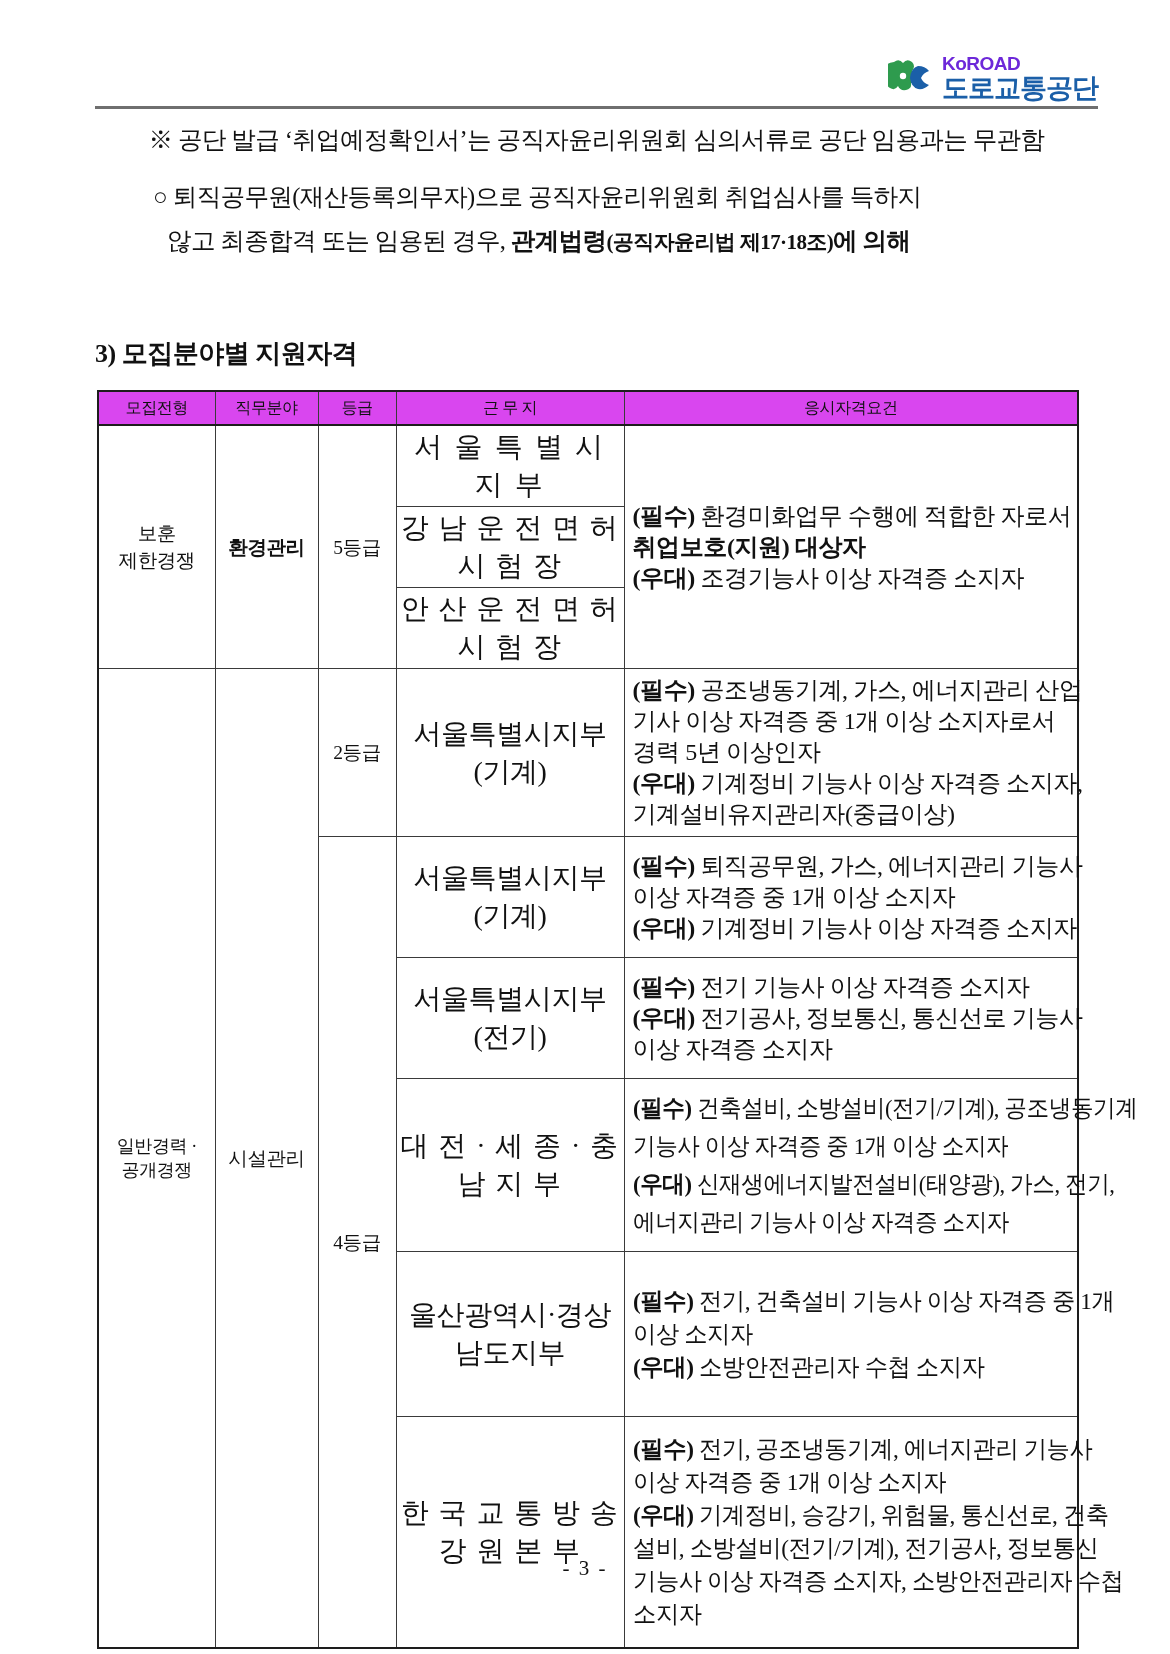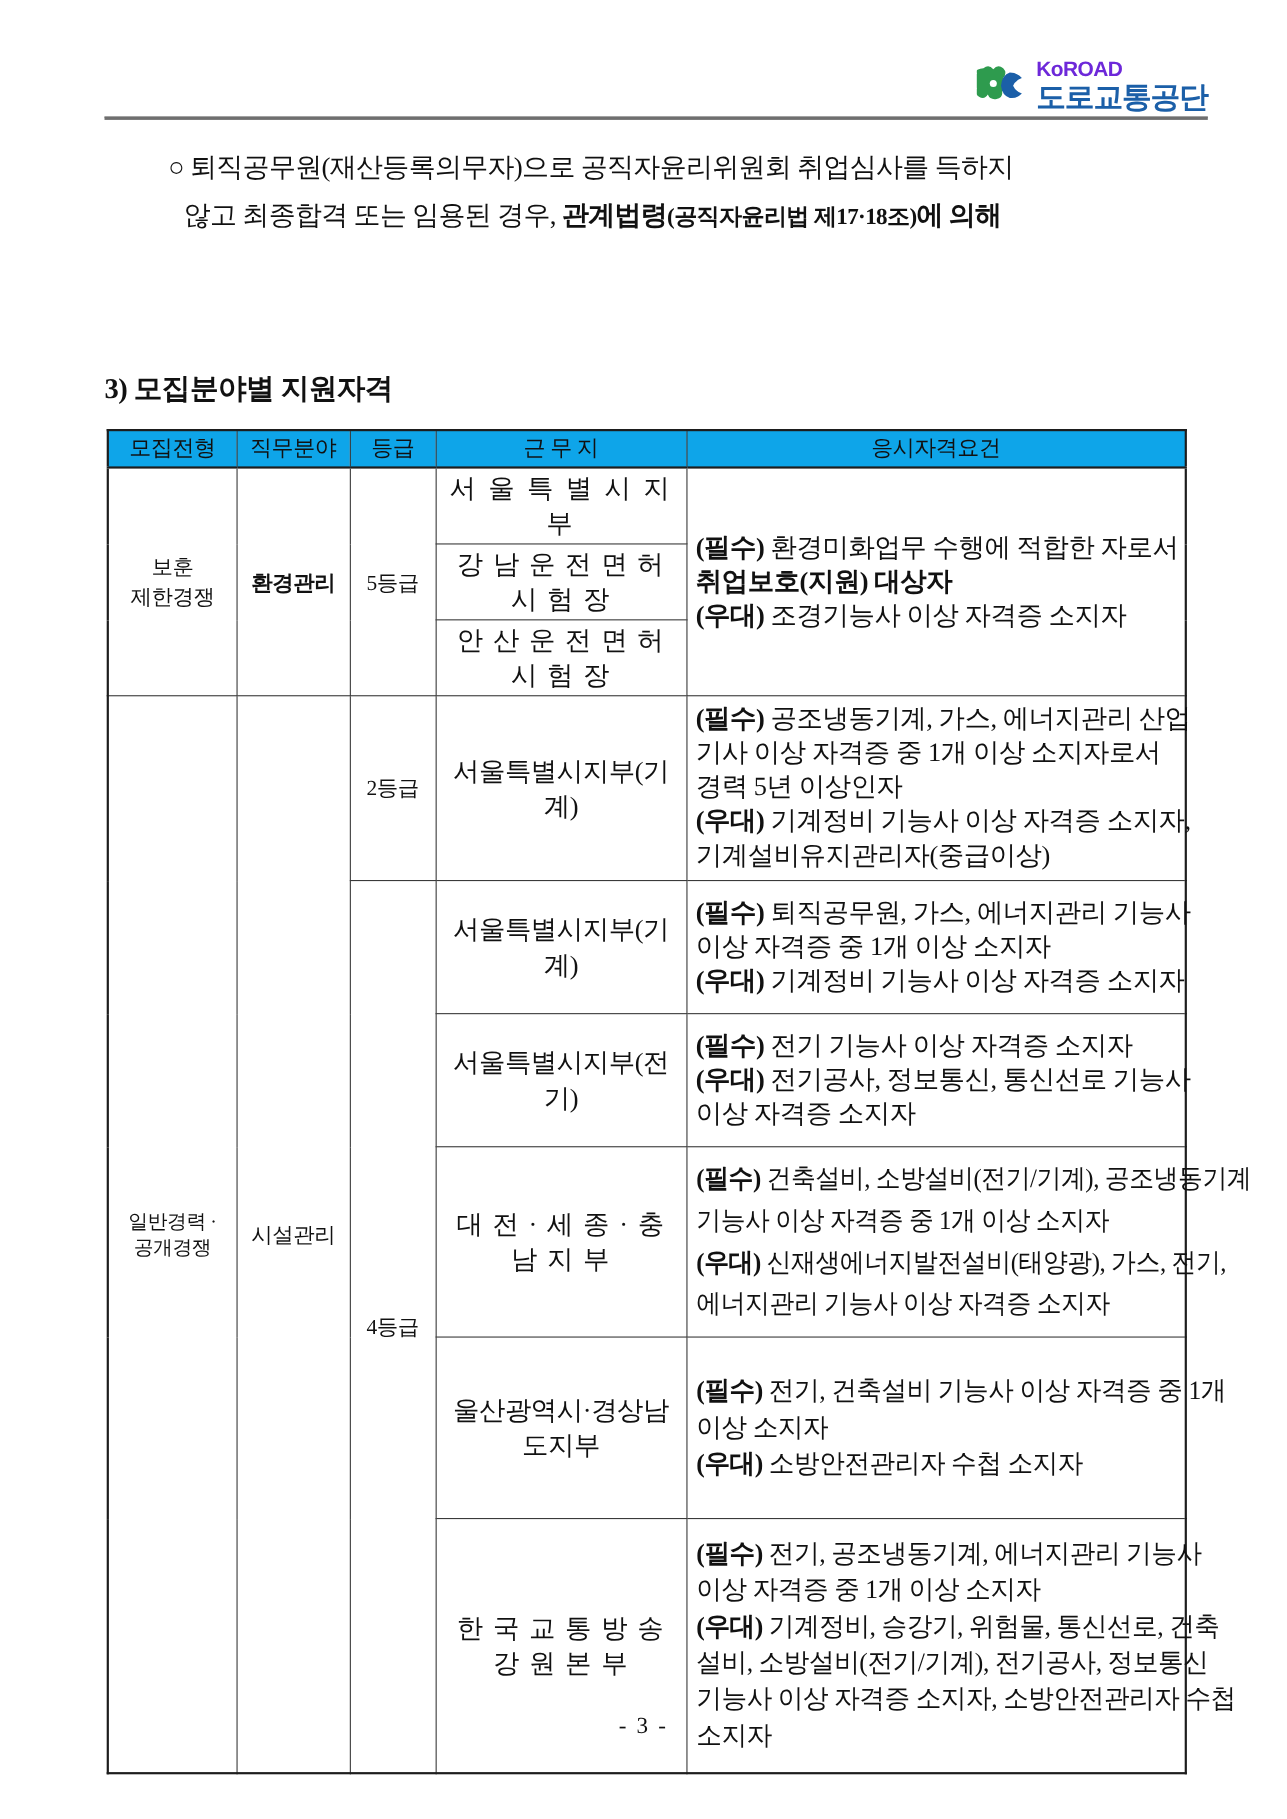--- a/index.html
+++ b/index.html
@@ -116,27 +116,27 @@
     font-size: 19.5px;
     letter-spacing: -0.4px;
   }
   .qual-table th,
   .qual-table td {
     border: 1px solid #3a3a3a;
     padding: 2px 4px;
     vertical-align: middle;
   }
   .qual-table thead th {
-    background: #0ea5e9;
+    background: #d946ef;
     text-align: center;
     font-weight: 400;
     height: 28px;
     line-height: 24px;
     border-bottom: 2px solid #1d1d1d;
-    font-size: 20px;
+    font-size: 16px;
   }
   .qual-table {
     border: 2px solid #1d1d1d;
   }
   .ctr { text-align: center; }
   .spaced { letter-spacing: 2.6px; }
   .spaced2 { letter-spacing: 1.4px; }
   .bold { font-weight: 700; }
 
   td.qual {
@@ -158,21 +158,21 @@
     line-height: 38px;
   }
   td.qual.narrow2 .line {
     display: block;
     transform: scaleX(0.97);
     transform-origin: left center;
     line-height: 33px;
   }
   .loccell {
     text-align: center;
-    font-size: 24px;
+    font-size: 28px;
   }
 
   .pagenum {
     position: absolute;
     left: 0;
     right: 0;
     top: 1556px;
     text-align: center;
     font-size: 21px;
     letter-spacing: 2px;
@@ -199,20 +199,21 @@
     </div>
     <div class="logo-text">
       <span class="logo-en">KoROAD</span>
       <span class="logo-ko">도로교통공단</span>
     </div>
   </div>
 
   <div class="rule-bar"></div>
 
   <div class="intro">
+    <div class="ln c">※ 공단 발급 ‘취업예정확인서’는 공직자윤리위원회 심의서류로 공단 임용과는 무관함</div>
     <div class="ln i1">
       <span>○</span>
       <span>퇴직공무원(재산등록의무자)으로 공직자윤리위원회 취업심사를 득하지</span>
     </div>
     <div class="ln i2">
       <span>않고 최종합격 또는 임용된 경우, </span><span class="b">관계법령</span><span class="b sm">(공직자윤리법 제17·18조)</span><span class="b">에 의해</span>
     </div>
   </div>
 
   <div class="section-title">3) 모집분야별 지원자격</div>

